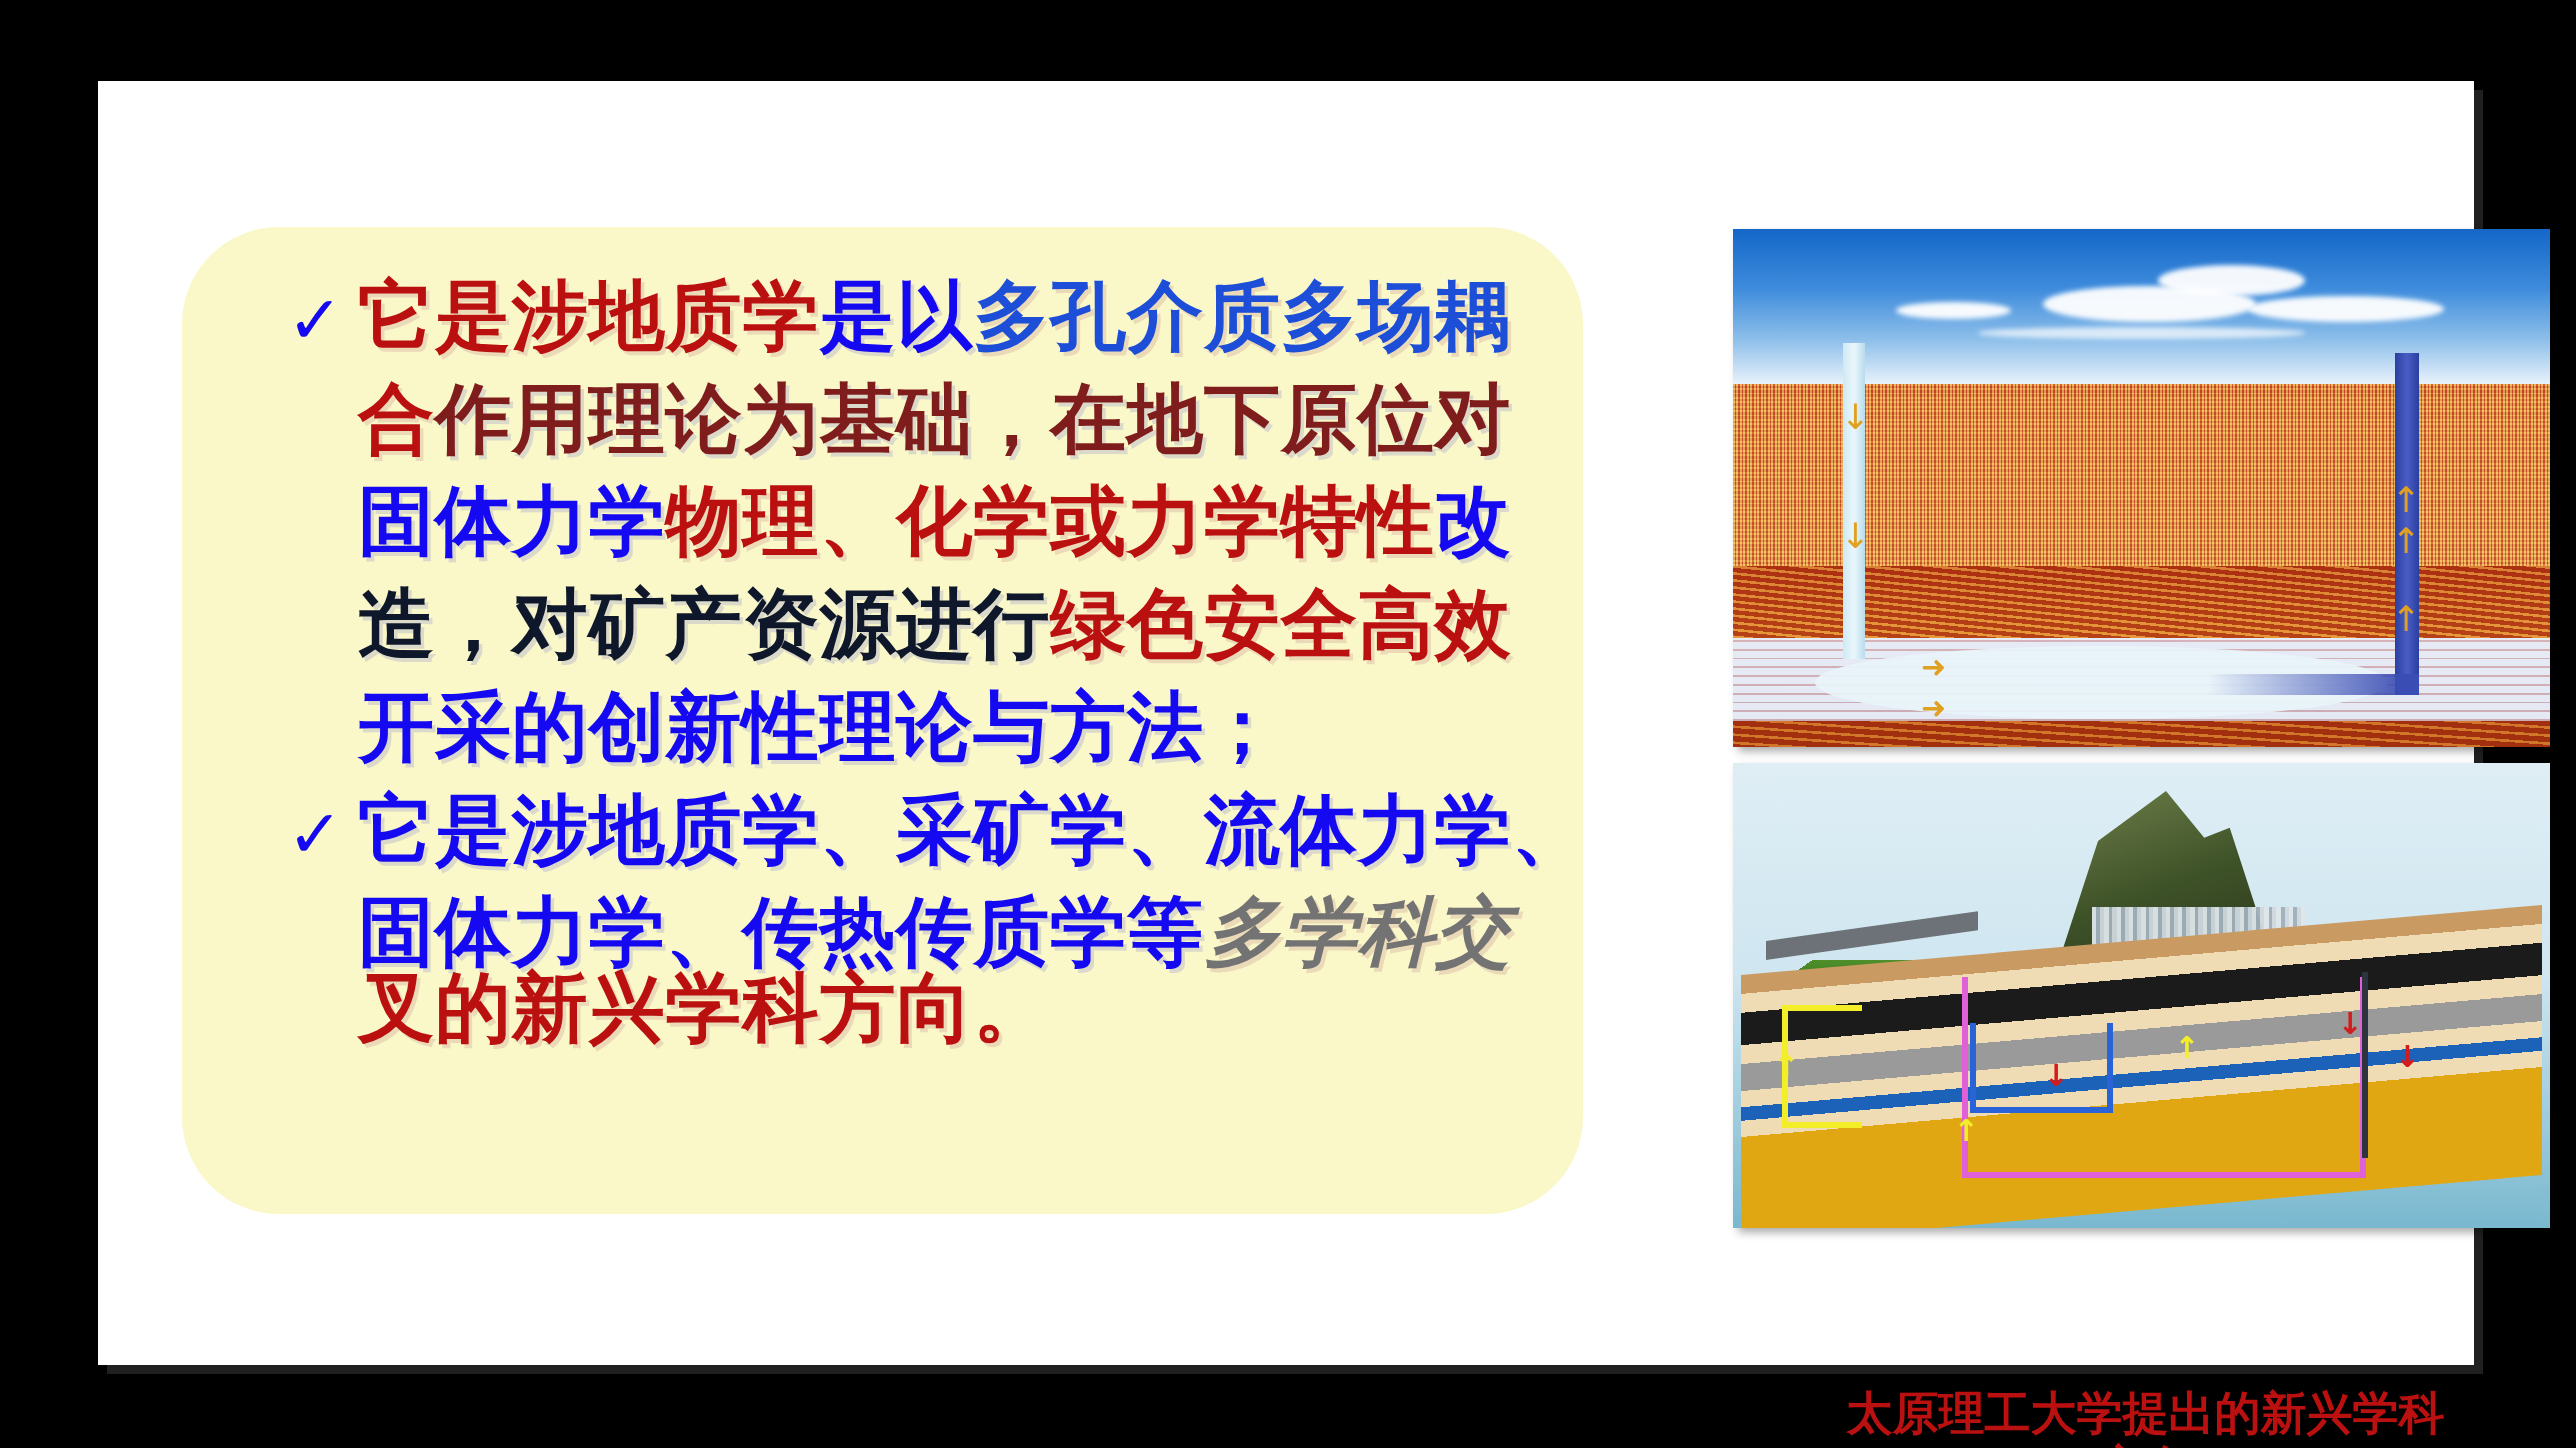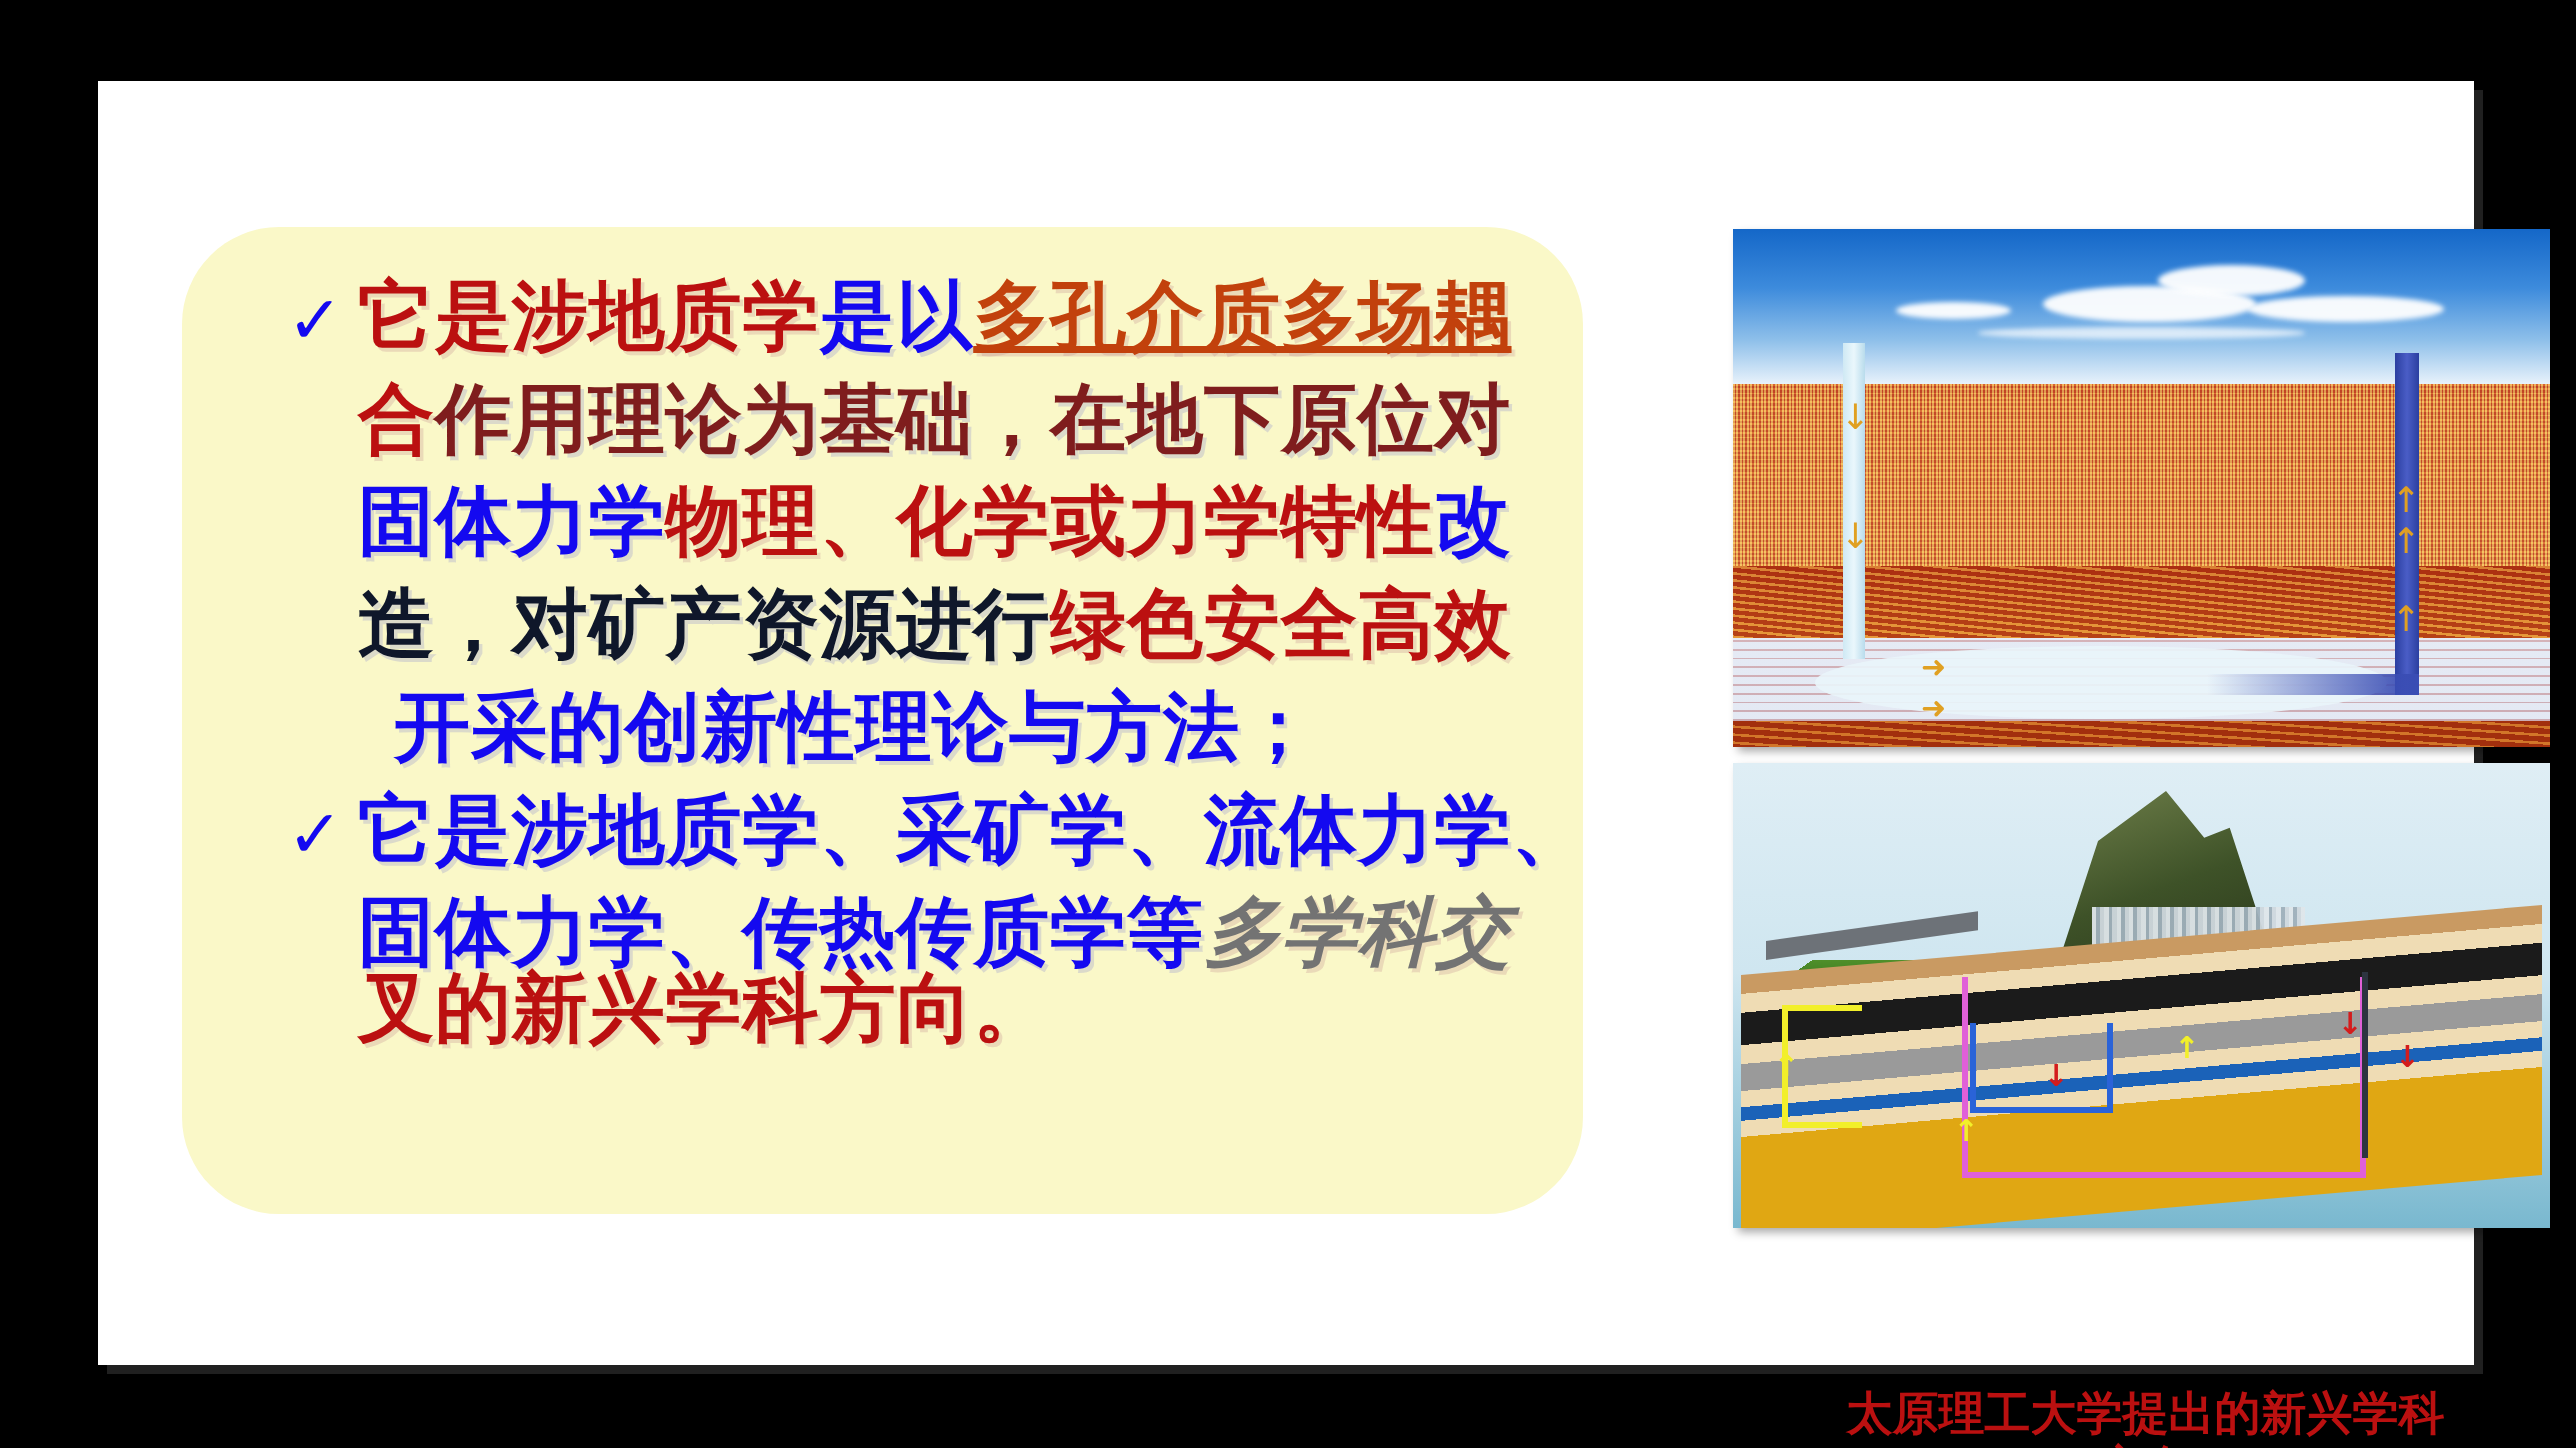--- a/index.html
+++ b/index.html
@@ -91,25 +91,25 @@
 </head>
 <body>
 
 <div class="slide-shadow"></div>
 
 <div class="slide">
 
   <div class="note">
     <div class="lines" id="note-lines">
         <div class="tick" style="top: 54px; color: rgb(20, 9, 240);">✓</div>
-        <div class="line" style="top: 51px;"><span class="red" style="color: rgb(187, 16, 16);">它是涉地质学</span><span class="blue" style="color: rgb(20, 9, 240);">是以</span><span class="red" style="color: #c2410c; text-decoration: underline;">多孔介质多场耦</span></div>
+        <div class="line" style="top: 51px;"><span class="red" style="color: rgb(187, 16, 16);">它是涉地质学</span><span class="blue" style="color: rgb(20, 9, 240);">是以</span><span class="red" style="color: #1d4ed8;">多孔介质多场耦</span></div>
         <div class="line" style="top: 154px;"><span class="red" style="color: rgb(187, 16, 16);">合</span><span class="blue" style="color: #7f1d1d;">作用理论为基础，在地下原位对</span></div>
         <div class="line" style="top: 256px;"><span class="blue" style="color: rgb(20, 9, 240);">固体力学</span><span class="red ul" style="color: rgb(187, 16, 16);">物理、化学或力学特性</span><span class="blue" style="color: rgb(20, 9, 240);">改</span></div>
         <div class="line" style="top: 359px;"><span class="blue" style="color: #0f172a;">造，对矿产资源进行</span><span class="red" style="color: rgb(187, 16, 16);">绿色安全高效</span></div>
-        <div class="line" style="top: 462px; margin-left: 36px;"><span class="blue" style="color: rgb(20, 9, 240);">开采的创新性理论与方法；</span></div>
+        <div class="line" style="top: 462px;"><span class="blue" style="color: rgb(20, 9, 240);">开采的创新性理论与方法；</span></div>
         <div class="tick" style="top: 568px; color: rgb(20, 9, 240);">✓</div>
         <div class="line" style="top: 565px;"><span class="blue" style="color: rgb(20, 9, 240);">它是涉地质学、采矿学、流体力学、</span></div>
         <div class="line" style="top: 667px;"><span class="blue" style="color: rgb(20, 9, 240);">固体力学、传热传质学等</span><span class="red" style="color: #737373; font-style: italic;">多学科交</span></div>
         <div class="line" style="top: 743px;"><span class="red" style="color: rgb(187, 16, 16);">叉的新兴学科方向。</span></div>
       </div>
   </div>
 
   <div class="figcol">
 
     <div class="fig fig1">

